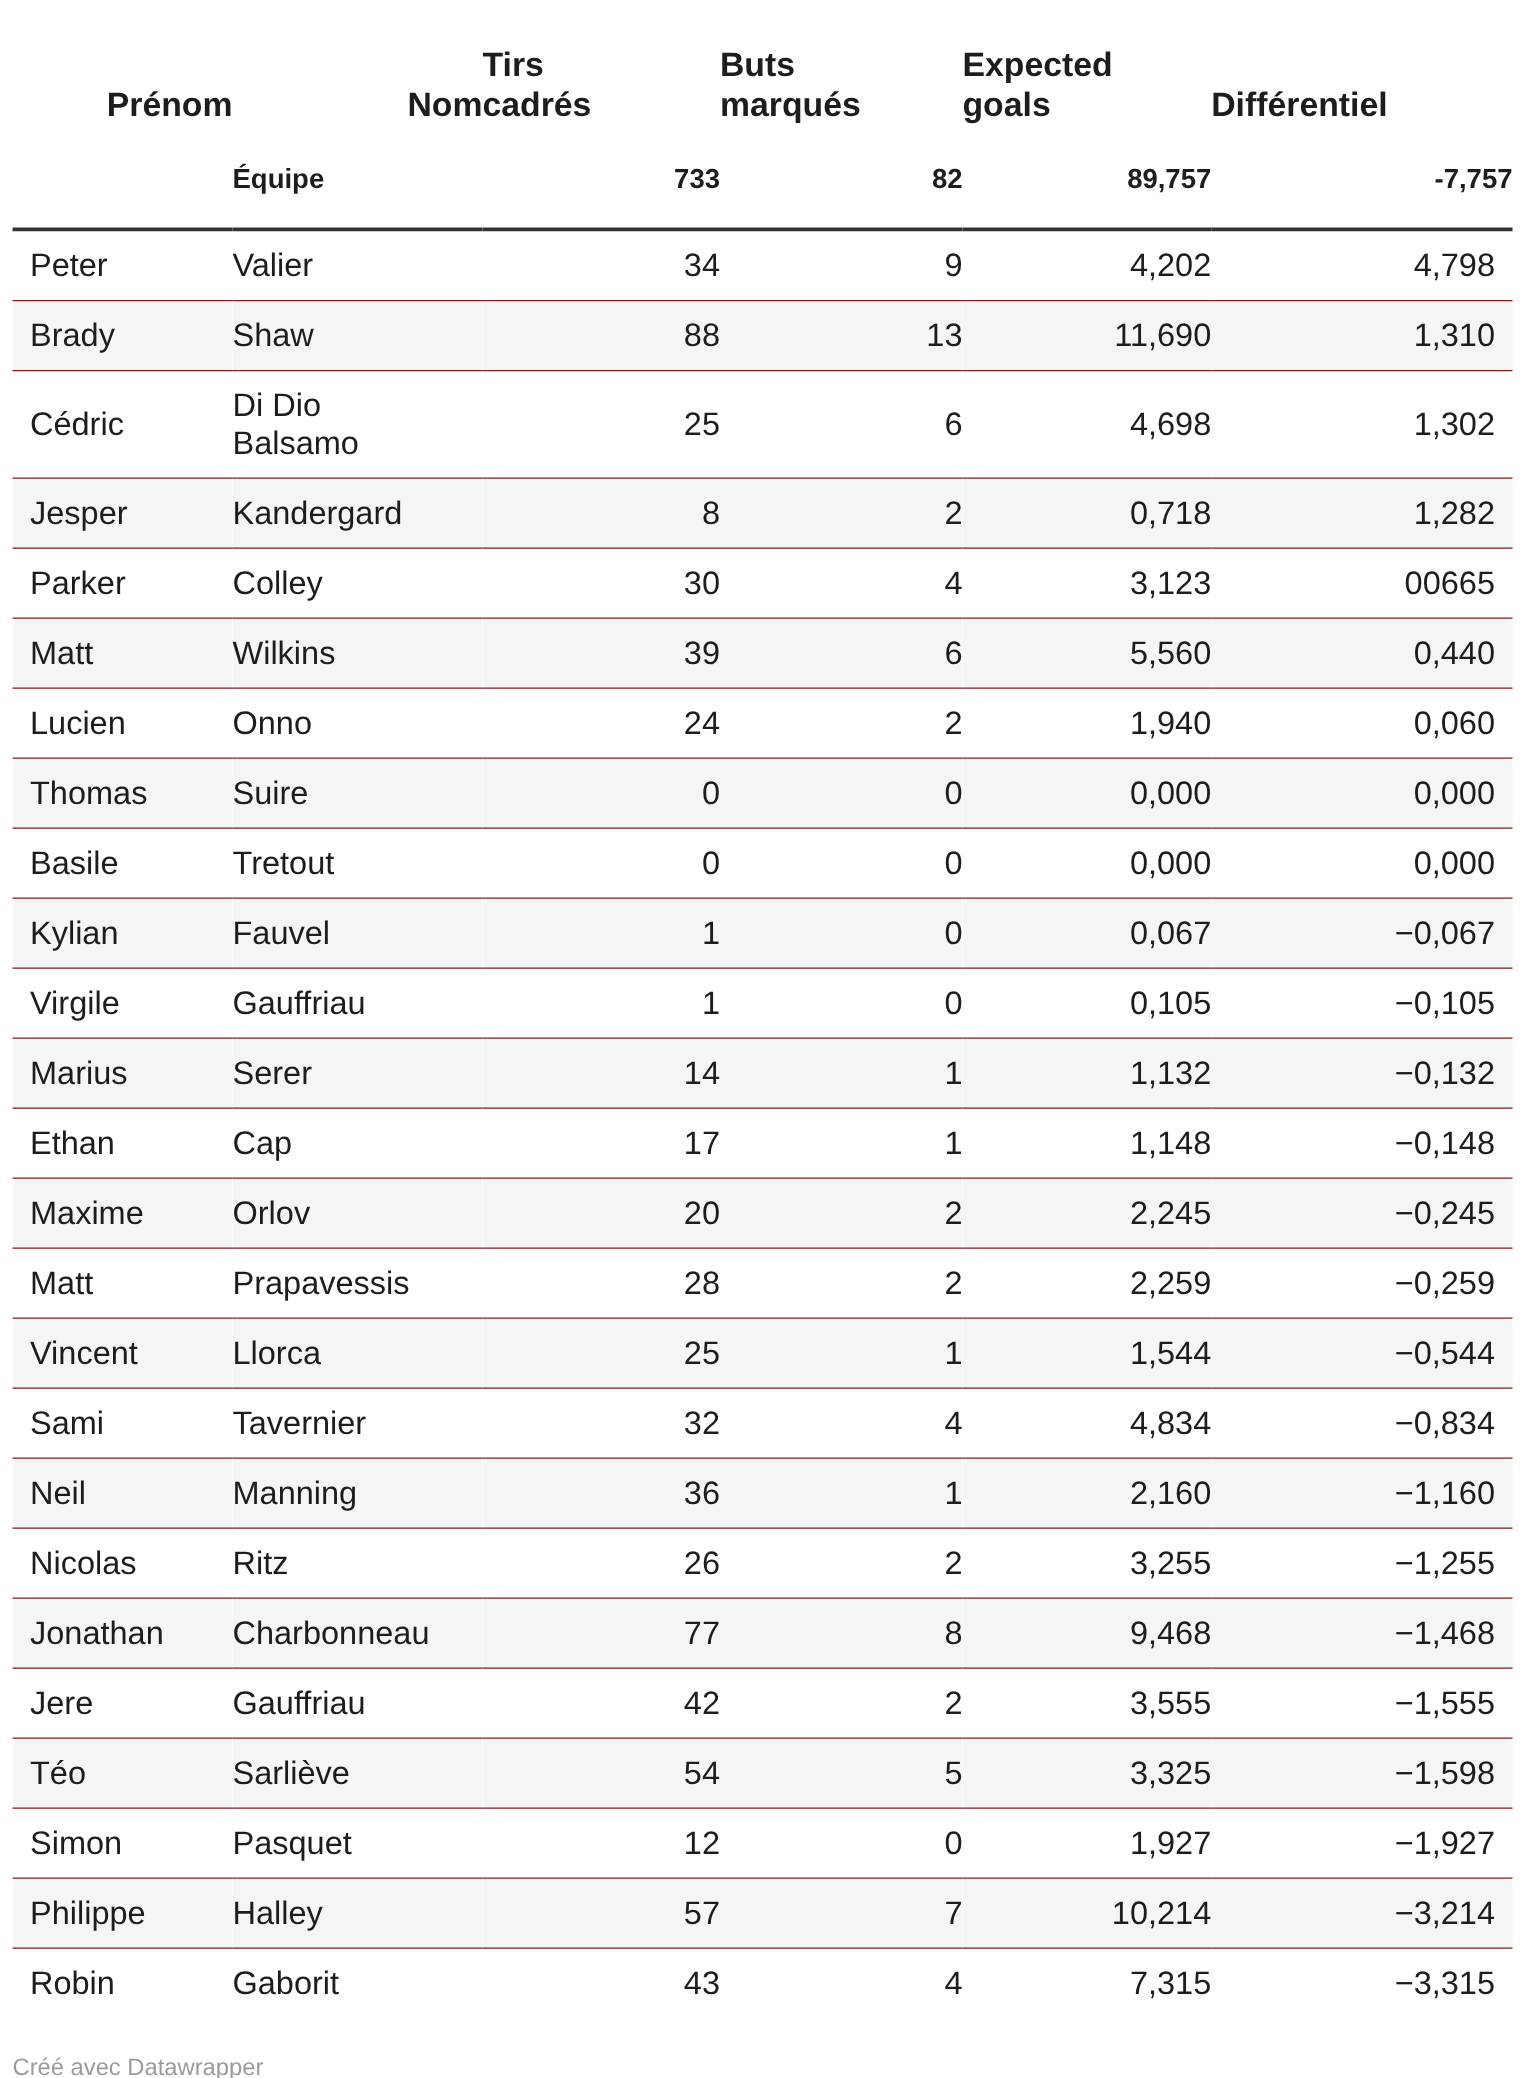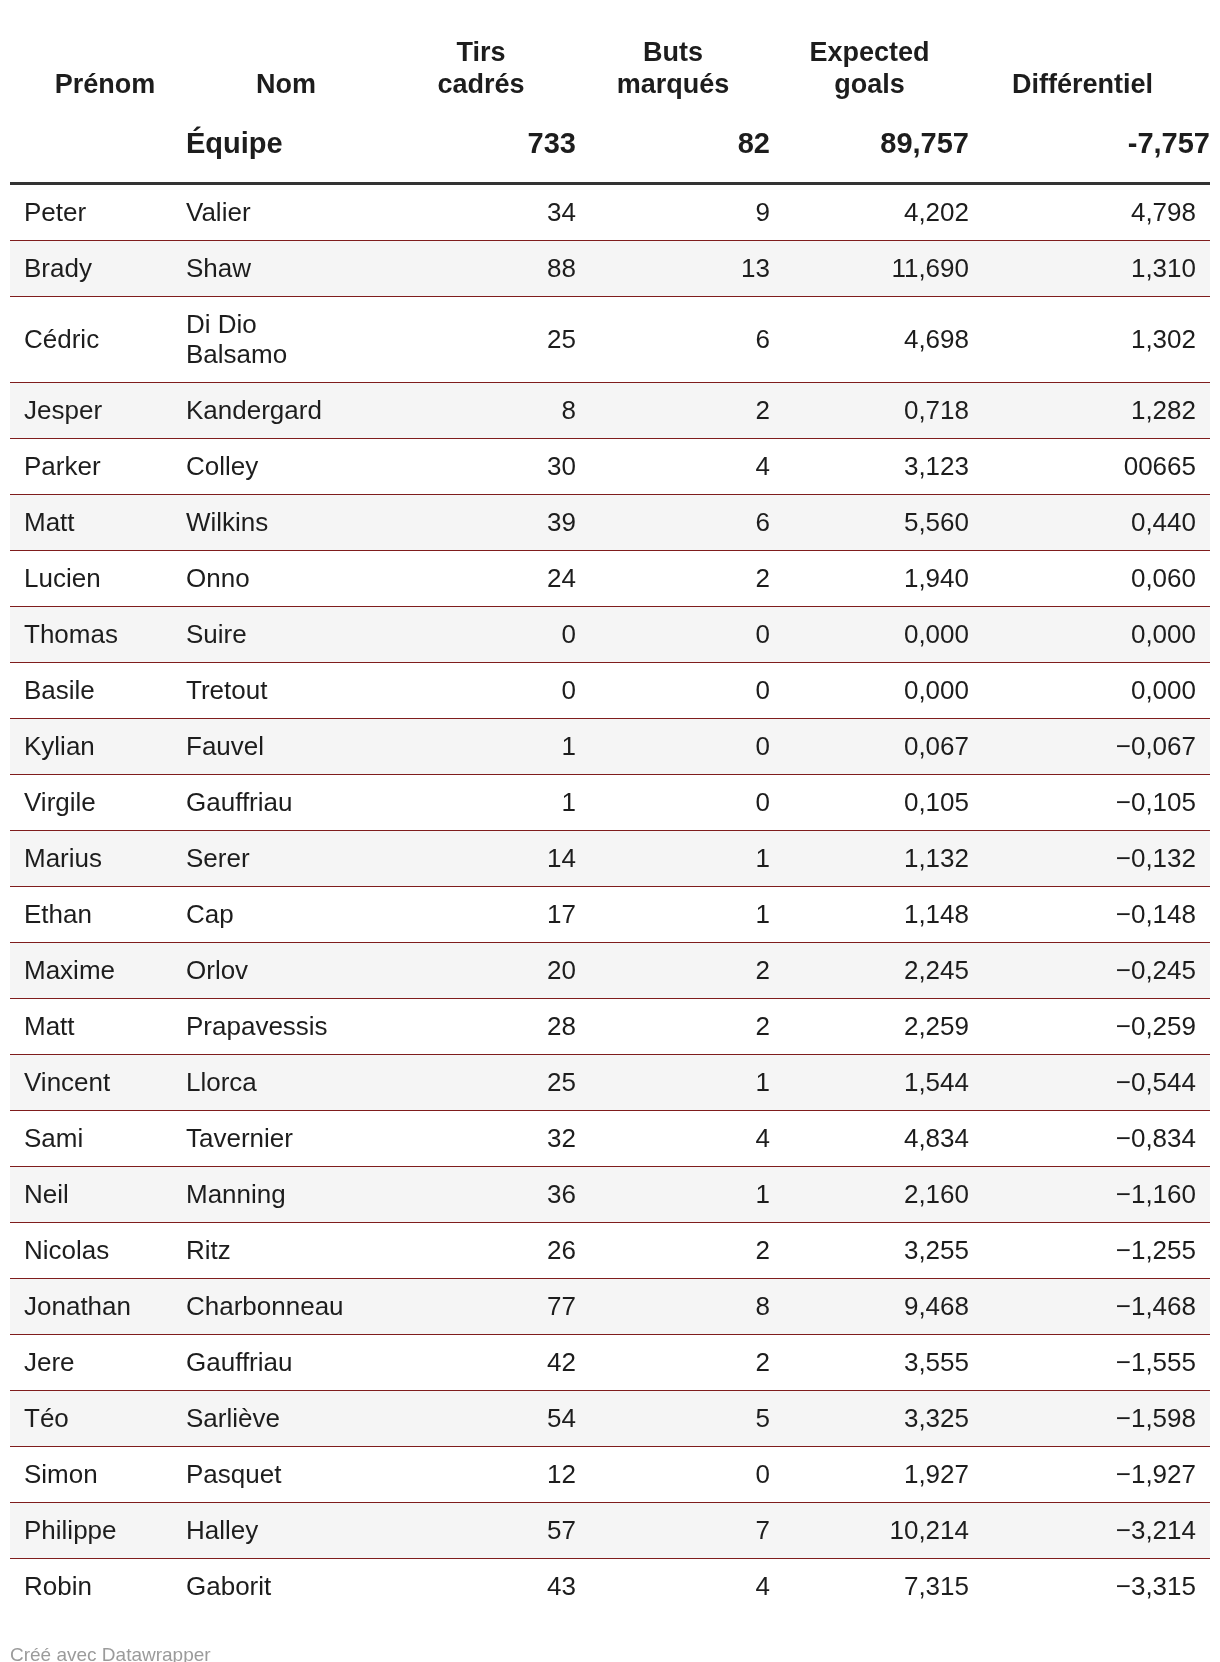--- a/index.html
+++ b/index.html
@@ -40,27 +40,27 @@
 
   
   thead th {
     font-weight: bold;
     font-size: 27px;
     line-height: 32px;
     vertical-align: bottom;
     padding: 36px 0 8px 0;
     color: #1d1d1d;
   }
-  thead th.left { text-align: center; }
-  thead th.num  { text-align: center; }
+  thead th.left { text-align: right; }
+  thead th.num  { text-align: left; }
 
   
   tr.summary td {
     font-weight: bold;
-    font-size: 29px;
+    font-size: 22px;
     line-height: 30px;
     padding: 20px 0 24px 0;
     border-bottom: 3px solid #333333;
     margin-left: 41px;
   }
 
   
   tbody td {
     font-size: 26px;
     line-height: 30px;

